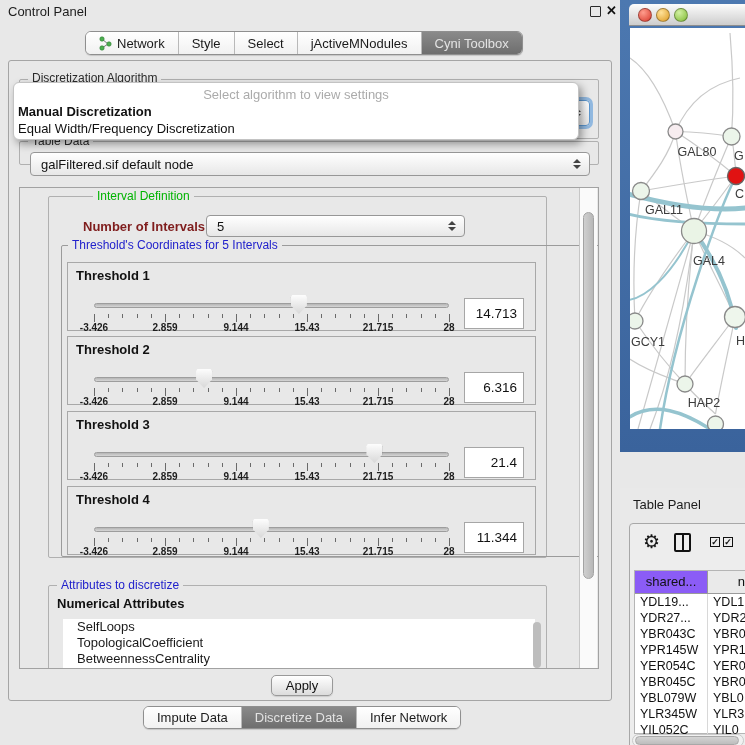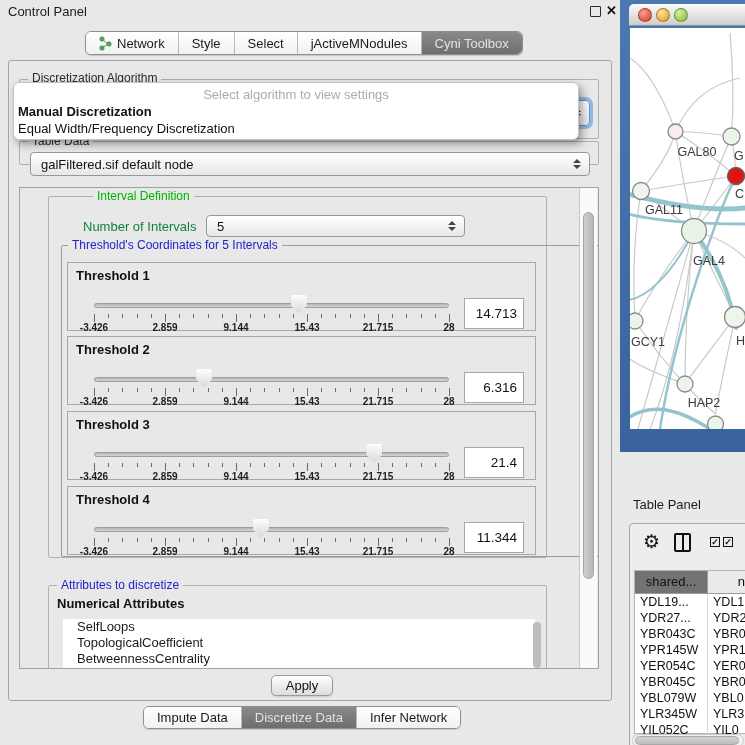--- a/index.html
+++ b/index.html
@@ -77,21 +77,21 @@
   #table-card { position:absolute; left:9px; top:35px; width:120px; height:230px; background:#ededed; border:1px solid #a8a8a8; border-radius:4px 0 0 4px; overflow:hidden; }
   #tp-toolbar { position:absolute; left:0; top:0; width:100%; height:40px; }
   #gear-icon { position:absolute; left:13px; top:6px; font-size:19px; color:#161616; }
   #columns-icon { position:absolute; left:44px; top:9px; width:17px; height:19px; border:2px solid #111; border-radius:2px; }
   #columns-icon i { position:absolute; left:50%; top:0; width:2px; height:100%; background:#111; transform:translateX(-50%); }
   .mini-check { position:absolute; top:13px; width:10px; height:10px; border:1.5px solid #111; font-size:9px; line-height:8px; text-align:center; color:#111; font-weight:700; }
   #chk1 { left:80px; } #chk2 { left:93px; }
   #grid { position:absolute; left:4px; top:46px; width:150px; height:164px; background:#fff; border:1px solid #b5b5b5; }
   #grid-head { display:flex; height:23px; border-bottom:1px solid #9a9a9a; }
   .hcell { font-size:13px; color:#111; text-align:center; line-height:22px; border-right:1px solid #9a9a9a; overflow:hidden; white-space:nowrap; }
-  .hcell.c0 { width:74px; background:#737373; }
+  .hcell.c0 { width:74px; background:#8b5cf6; }
   .hcell.c1 { width:76px; background:#eaeaea; }
   .trow { display:flex; height:16px; }
   .tcell { font-size:12.5px; color:#111; line-height:16px; white-space:nowrap; overflow:hidden; }
   .tcell.c0 { width:74px; padding-left:5px; border-right:1px solid #d8d8d8; }
   .tcell.c1 { width:76px; padding-left:5px; }
   #hscroll { position:absolute; left:2px; top:210px; width:112px; height:13px; background:#f1f1f1; border:1px solid #c9c9c9; border-radius:7px; }
   #hscroll-thumb { position:absolute; left:2px; top:1px; width:104px; height:9px; border-radius:5px; background:linear-gradient(#d4d4d4,#bdbdbd); border:1px solid #a8a8a8; }
 
   
   .net-icon { width:13px; height:15px; }
@@ -159,21 +159,21 @@
             <i class="down"></i>
           </span>
       </div>
     </div>
 
     <div class="abs" id="scroll-area">
 
       <div class="group" style="left:28px; top:8px; width:499px; height:362px;">
         <span class="group-title green">Interval Definition</span>
 
-        <span class="abs" style="left:34px; top:22px; font-size:13px; font-weight:400; color:#15803d;">Number of Intervals</span>
+        <span class="abs" style="left:34px; top:22px; font-size:13px; font-weight:700; color:#7f1d1d;">Number of Intervals</span>
         <div class="combo" style="left:157px; top:18px; width:259px; height:22px;">
           <span>5</span>
           <span class="arrows">
               <i class="up"></i>
               <i class="down"></i>
             </span>
         </div>
 
         <div class="group" style="left:12px; top:48px; width:561px; height:312px; border-color:#9b9b9b;">
           <span class="group-title blue" style="left:6px;">Threshold's Coordinates for 5 Intervals</span>

